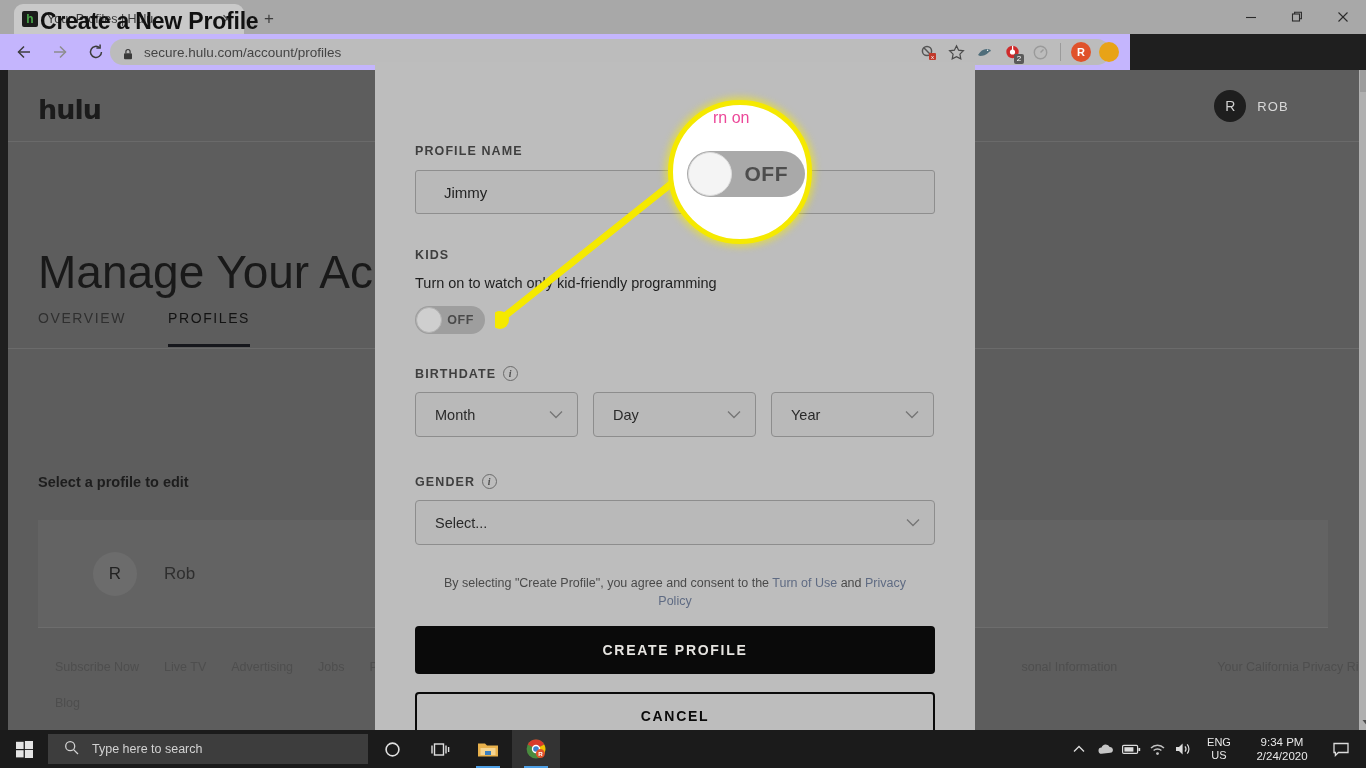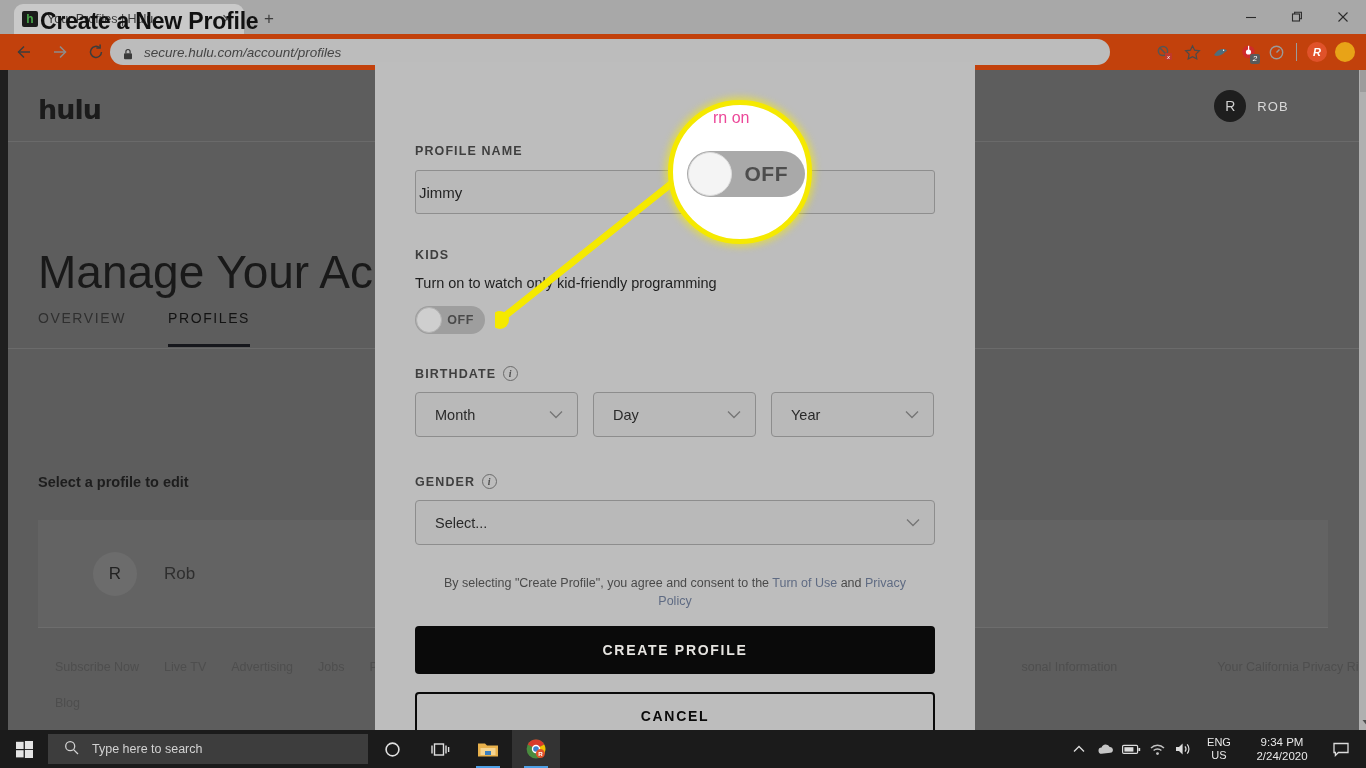--- a/index.html
+++ b/index.html
@@ -36,23 +36,22 @@
     position:absolute; left:257px; top:8px; width:24px; height:24px;
     font-size:17px; color:#3d3d3d; text-align:center; line-height:22px;
   }
 
   #win-controls { position:absolute; right:0; top:0; height:34px; display:flex; }
   .win-btn { width:46px; height:34px; display:flex; align-items:center; justify-content:center;
              color:#2b2b2b; font-size:13px; }
   .win-btn svg { display:block; }
 
   #toolbar {
-    position:absolute; left:0; top:34px; width:1366px; height:36px;
-    background:#c2410c;
-    font-style:italic;
+    position:absolute; left:0; top:34px; width:1130px; height:36px;
+    background:#c4b5fd;
   }
   .nav-btn { position:absolute; top:4px; width:28px; height:28px;
              display:flex; align-items:center; justify-content:center; color:#3c3c3c; }
   #nav-back { left:10px; }
   #nav-forward { left:46px; color:#8d8d8d; }
   #nav-reload { left:82px; }
 
   #omnibox {
     position:absolute; left:110px; top:5px; width:1000px; height:26px;
     background:#bcbcbc; border-radius:13px; display:flex; align-items:center;
@@ -152,21 +151,21 @@
     width:15px; height:15px; border-radius:50%; border:1.3px solid #6b6b6b;
     color:#4d4d4d; font-size:10px; font-style:italic; font-weight:bold;
     display:inline-flex; align-items:center; justify-content:center; line-height:1;
     font-family:"Liberation Serif", serif;
   }
 
   #profile-name-label { position:absolute; left:415px; top:144px; }
   #profile-name-input {
     position:absolute; left:415px; top:170px; width:520px; height:44px;
     background:#b9b9b9; border:1px solid #8e8e8e; border-radius:3px;
-    font-size:15px; color:#232323; padding-left:3px;
+    font-size:15px; color:#232323; padding-left:28px;
     font-family:"Liberation Sans", sans-serif;
   }
 
   #kids-label { position:absolute; left:415px; top:248px; }
   #kids-desc { position:absolute; left:415px; top:275px; font-size:14.5px; color:#1e1e1e; }
 
   .toggle {
     width:70px; height:28px; border-radius:14px; background:#9e9e9e;
     display:flex; align-items:center; justify-content:flex-end;
     padding-right:11px; position:relative;

